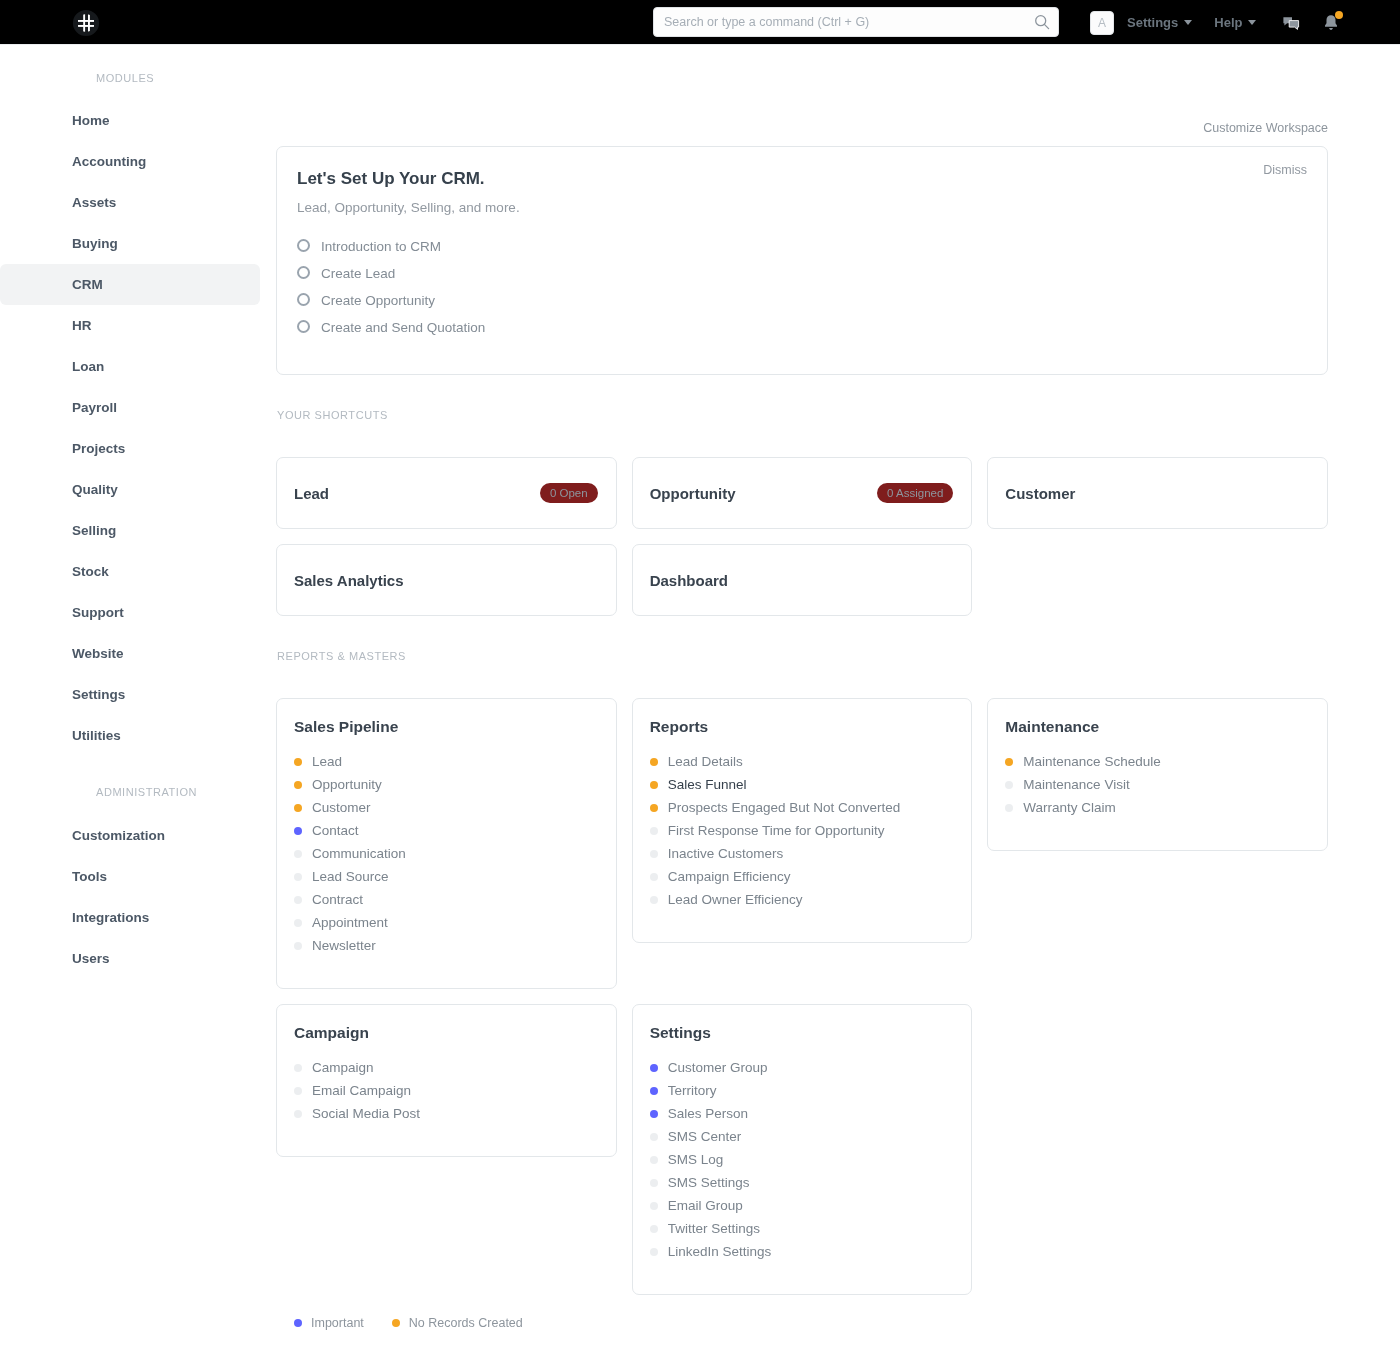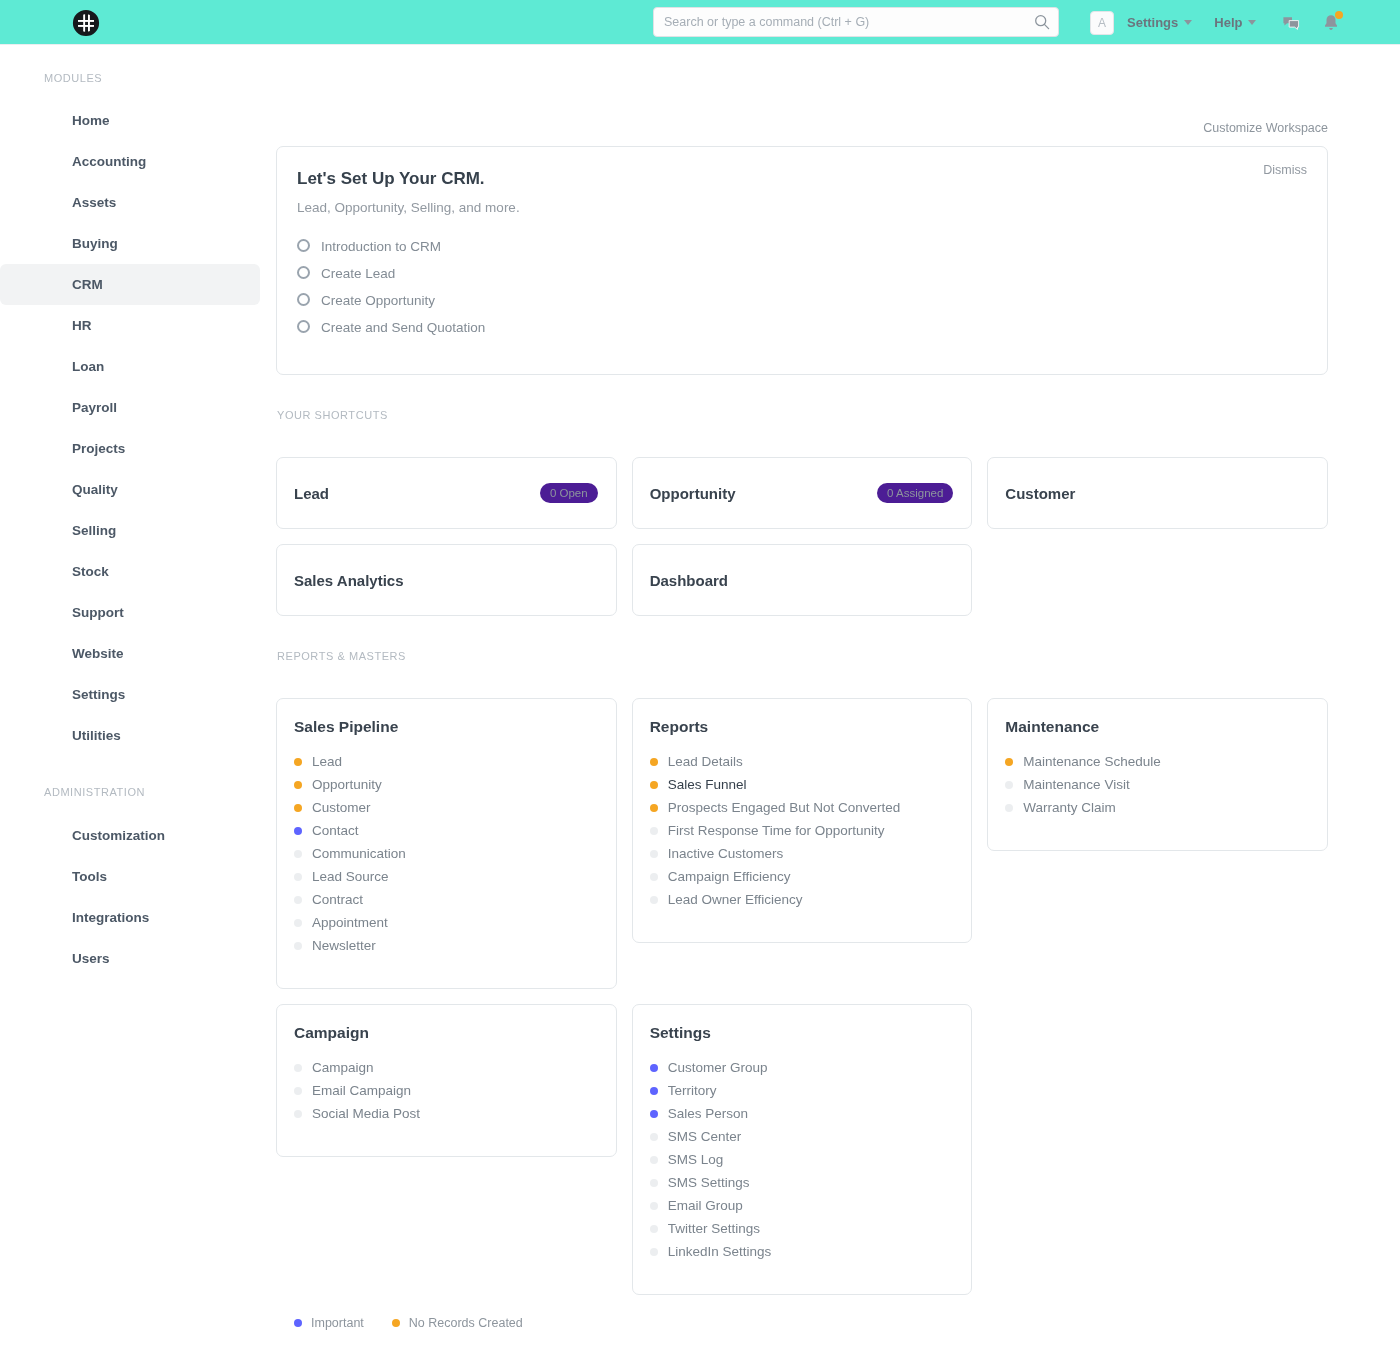--- a/index.html
+++ b/index.html
@@ -10,21 +10,21 @@
     background: #ffffff;
     font-family: "Liberation Sans", sans-serif;
     color: #36414c;
     overflow: hidden;
   }
 
   
   .navbar {
     position: relative;
     height: 45px;
-    background: #5eead4;
+    background: #000000;
     border-bottom: 1px solid #ebeef0;
     display: flex;
     align-items: center;
   }
   .brand-logo {
     position: absolute;
     left: 72px;
     top: 9px;
     width: 28px;
     height: 28px;
@@ -122,21 +122,21 @@
   
   .sidebar {
     width: 276px;
     padding-top: 27px;
     flex: 0 0 276px;
   }
   .side-heading {
     font-size: 11px;
     letter-spacing: 0.55px;
     color: #b3bac1;
-    padding: 0 0 0 44px;
+    padding: 0 0 0 96px;
     margin-bottom: 16px;
     text-transform: uppercase;
   }
   .side-heading.admin { margin-top: 30px; margin-bottom: 17px; }
   .side-item {
     display: block;
     font-size: 13.5px;
     font-weight: bold;
     color: #4c5866;
     padding: 10px 0 10px 72px;
@@ -217,21 +217,21 @@
   .shortcut {
     height: 72px;
     display: flex;
     align-items: center;
     justify-content: space-between;
     padding: 0 18px 0 17px;
     cursor: pointer;
   }
   .shortcut-label { font-size: 15px; font-weight: bold; color: #39434e; }
   .badge {
-    background: #4c1d95;
+    background: #7f1d1d;
     color: #8d959d;
     font-size: 11.5px;
     border-radius: 11px;
     padding: 4px 10px;
   }
 
   
   .grid3.cards { align-items: start; }
   .linkcard { padding: 19px 20px 31px 17px; }
   .linkcard-title { font-size: 15.5px; font-weight: bold; color: #39434e; margin-bottom: 14px; }

